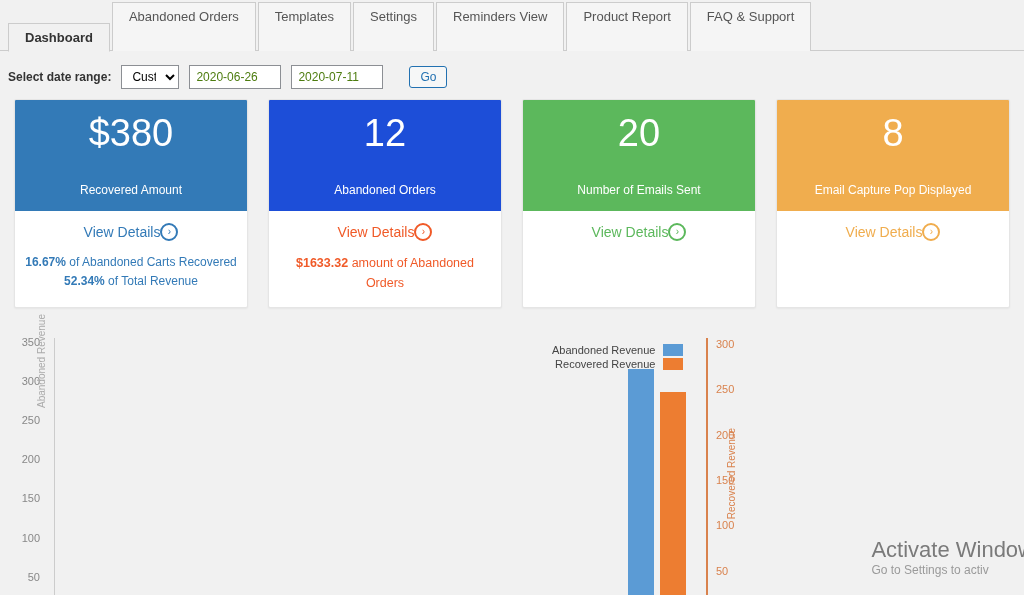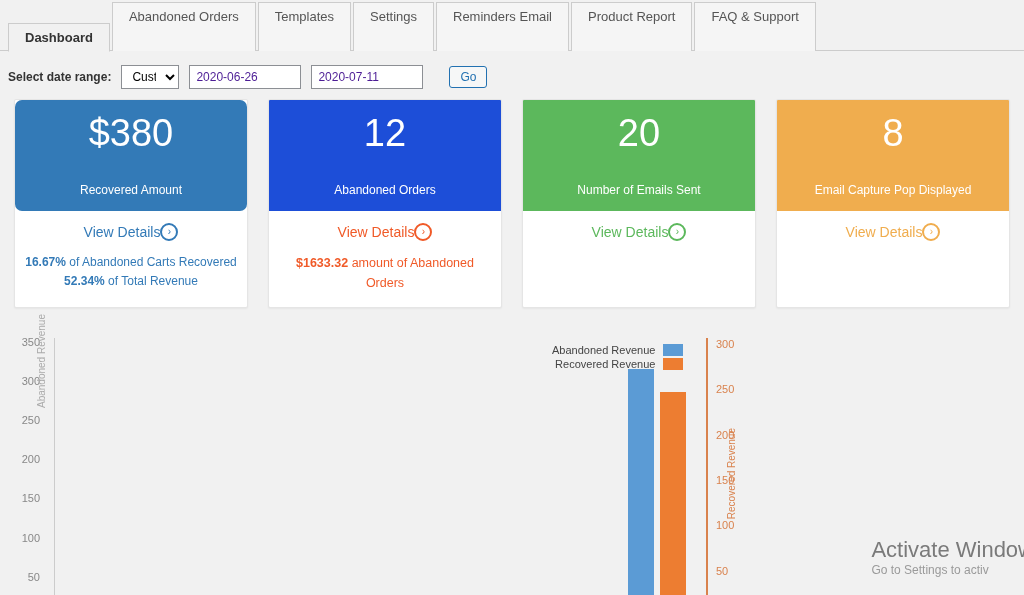--- a/index.html
+++ b/index.html
@@ -7,30 +7,30 @@
   
   .tabs{display:flex;gap:0;padding:0 8px;margin-top:2px;}
   .tab{border:1px solid #ccc;border-bottom:none;background:#f5f5f5;padding:6px 16px;font-size:13px;color:#555;margin-right:2px;cursor:pointer;}
   .tab.active{background:#f1f1f1;font-weight:600;color:#333;border-bottom:1px solid #f1f1f1;position:relative;top:1px;margin-top:20px;}
   .tab-line{border-bottom:1px solid #ccc;margin-top:-1px;}
   
   .filters{display:flex;align-items:center;gap:10px;padding:14px 8px 10px 8px;font-size:12px;}
   .filters label{font-weight:600;color:#333;}
   select,.date{border:1px solid #8c8f94;background:#fff;font-size:12px;padding:3px 6px;height:24px;box-sizing:border-box;}
   select{width:58px;}
-  .date{width:112px;color:#4c1d95;}
+  .date{width:92px;color:#4d7c0f;}
   .go{border:1px solid #2271b1;color:#2271b1;background:#f6f7f7;padding:3px 10px;font-size:12px;border-radius:3px;cursor:pointer;margin-left:16px;}
   
   .cards{display:flex;gap:20px;padding:0 14px;}
   .card{background:#fff;border:1px solid #e5e5e5;border-radius:2px;box-shadow:0 1px 2px rgba(0,0,0,.05);flex:1;min-width:0;overflow:hidden;}
   .card:nth-child(1){max-width:244px;}
   .card .hd{color:#fff;text-align:center;padding:12px 8px 14px;}
   .card .val{font-size:38px;font-weight:300;}
   .card .lbl{font-size:12px;font-weight:400;margin-top:28px;}
-  .c1 .hd{background:#337ab7;border-radius:7px;}
+  .c1 .hd{background:#337ab7;}
   .c2 .hd{background:#1d4ed8;}
   .c3 .hd{background:#5cb85c;}
   .c4 .hd{background:#f0ad4e;}
   .vd{display:flex;justify-content:center;align-items:center;padding:12px 0;font-size:14px;cursor:pointer;}
   .c1 .vd{color:#337ab7;} .c2 .vd{color:#f05a28;} .c3 .vd{color:#5cb85c;} .c4 .vd{color:#f0ad4e;}
   .arrow{width:14px;height:14px;border-radius:50%;border:2px solid currentColor;display:inline-flex;align-items:center;justify-content:center;font-size:10px;line-height:1;}
   .sub{text-align:center;font-size:12px;color:#337ab7;padding:0 10px 14px;line-height:1.6;}
   .c2 .sub{color:#f05a28;font-size:12.5px;}
   .sub b{font-weight:700;}
   
@@ -53,21 +53,21 @@
   .wm .t{font-size:22px;font-weight:300;color:#7a7a7a;}
 </style>
 </head>
 <body>
 
 <div class="tabs" id="tabs">
     <div class="tab active">Dashboard</div>
     <div class="tab">Abandoned Orders</div>
     <div class="tab">Templates</div>
     <div class="tab">Settings</div>
-    <div class="tab">Reminders Email</div>
+    <div class="tab">Reminders View</div>
     <div class="tab">Product Report</div>
     <div class="tab">FAQ &amp; Support</div>
   </div>
 <div class="tab-line"></div>
 
 <div class="filters">
   <label>Select date range:</label>
   <select>
     <option>Custom</option>
   </select>

